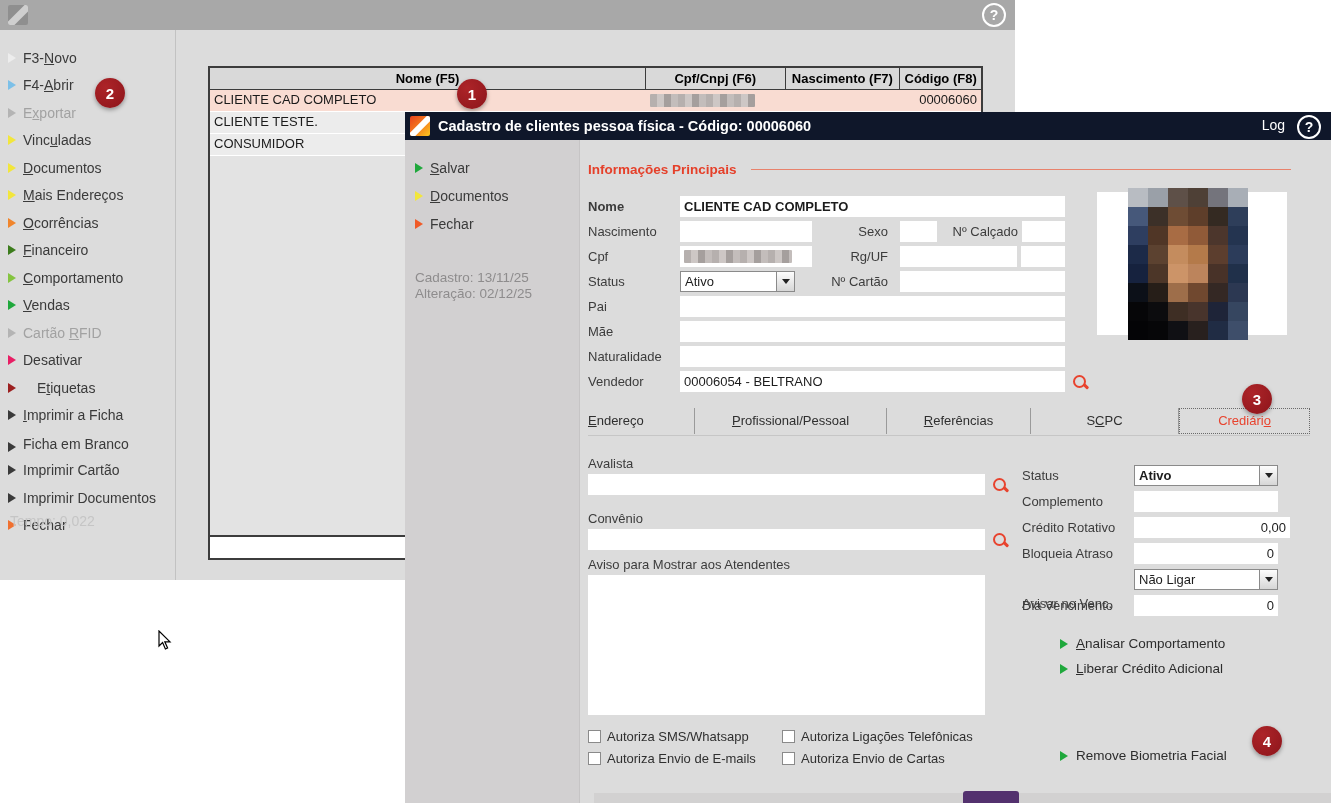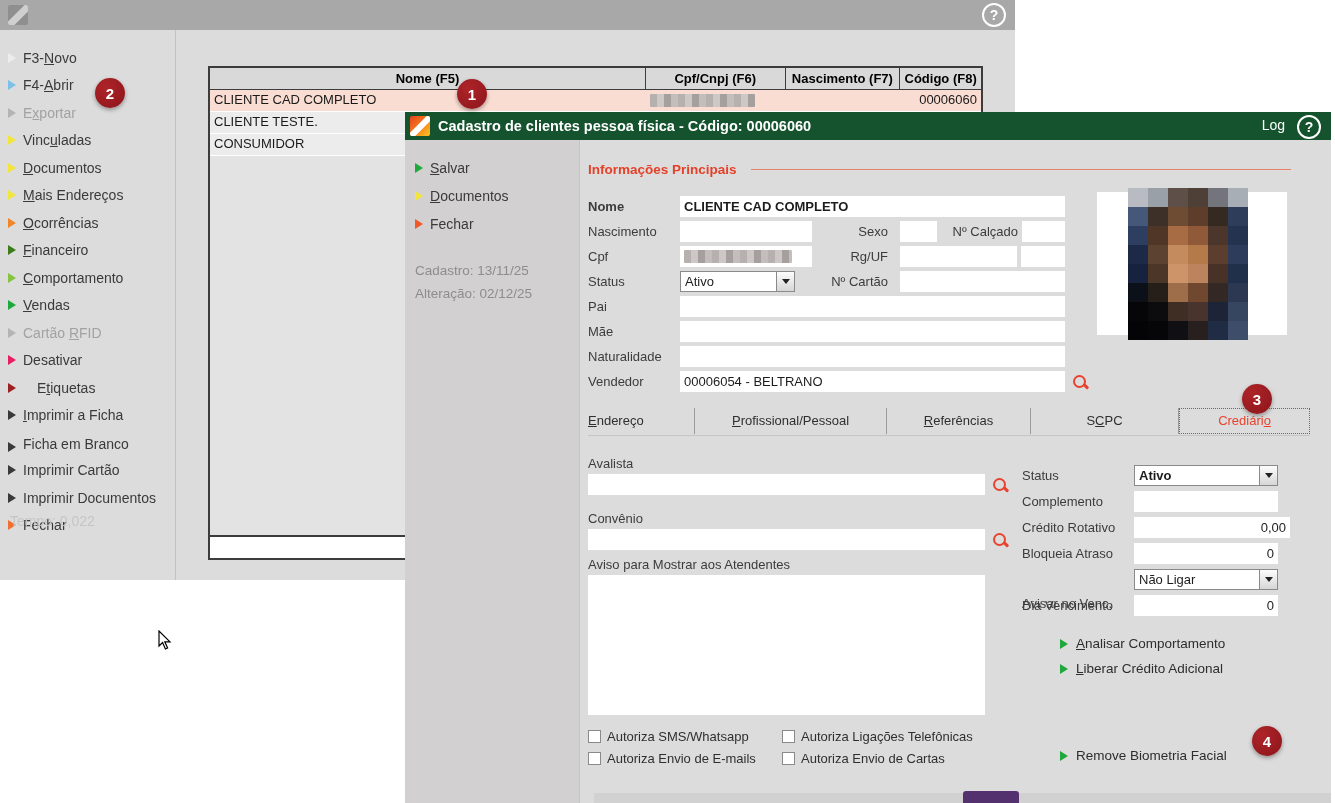--- a/index.html
+++ b/index.html
@@ -36,21 +36,21 @@
   .tbl-row.sel{background:#f9dcd2;}
   .tc{line-height:20px;padding:0 4px;box-sizing:border-box;white-space:nowrap;overflow:hidden;color:#1a1a1a;}
   .tc.num{text-align:right;}
   .tc.flexc{display:flex;align-items:center;}
   .tbl-footer{position:absolute;left:0;right:0;bottom:0;height:21px;background:#fff;border-top:2px solid #3c3c3c;}
   .redact{display:inline-block;height:13px;border-radius:1px;filter:blur(.6px);
           background:repeating-linear-gradient(90deg,#b6b0ae 0 7px,#cdc7c5 7px 14px,#a59f9d 14px 21px,#c3bdbb 21px 28px);}
 
   
   .modal{position:absolute;left:405px;top:112px;width:926px;height:691px;background:#dcdcdc;}
-  .modal-titlebar{position:absolute;left:0;top:0;width:100%;height:28px;background:#14532d;display:flex;align-items:center;}
+  .modal-titlebar{position:absolute;left:0;top:0;width:100%;height:28px;background:#0f172a;display:flex;align-items:center;}
   .logo-orange{background:linear-gradient(135deg,#e8401c 0%,#f5821f 55%,#fcc81e 100%);margin-left:5px;}
   .logo-orange .stripe{position:absolute;left:-6px;top:7px;width:34px;height:6px;background:#ffffff;transform:rotate(-45deg);}
   .modal-title{color:#fff;font-weight:bold;font-size:14.5px;margin-left:8px;white-space:nowrap;}
   .log-btn{position:absolute;right:46px;top:5px;color:#fff;font-size:14px;}
   .modal-help{left:auto;right:10px;}
   .m-sidebar{position:absolute;left:0;top:28px;width:175px;height:663px;background:#d2d0d1;
              border-right:1px solid #c6c4c5;box-sizing:border-box;}
   .sb-btn{position:absolute;left:10px;display:flex;align-items:center;gap:7px;height:19px;font-size:14px;color:#3a3a3a;white-space:nowrap;}
   .sb-date{position:absolute;left:10px;font-size:13.5px;color:#8e8c8d;white-space:nowrap;}
   .m-content{position:absolute;left:175px;top:28px;width:751px;height:663px;background:#dcdcdc;}
@@ -226,21 +226,21 @@
     <div class="modal-titlebar">
       <span class="logo logo-orange">
           <span class="stripe"></span>
         </span>
       <span class="modal-title">Cadastro de clientes pessoa física - Código: 00006060</span>
       <span class="log-btn">Log</span>
       <span class="help-btn modal-help">?</span>
     </div>
 
     <div class="m-sidebar">
-      <div class="sb-date" style="top:123px">Cadastro: 13/11/25</div>
+      <div class="sb-date" style="top:130px">Cadastro: 13/11/25</div>
       <div class="sb-date" style="top:146px">Alteração: 02/12/25</div>
     <div class="sb-btn" style="top: 18px;">
           <span class="arrow" style="border-left-color: rgb(31, 168, 60);"></span>
           <span><u>S</u>alvar</span>
         </div>
         <div class="sb-btn" style="top: 46px;">
           <span class="arrow" style="border-left-color: rgb(242, 230, 60);"></span>
           <span><u>D</u>ocumentos</span>
         </div>
         <div class="sb-btn" style="top: 74px;">

